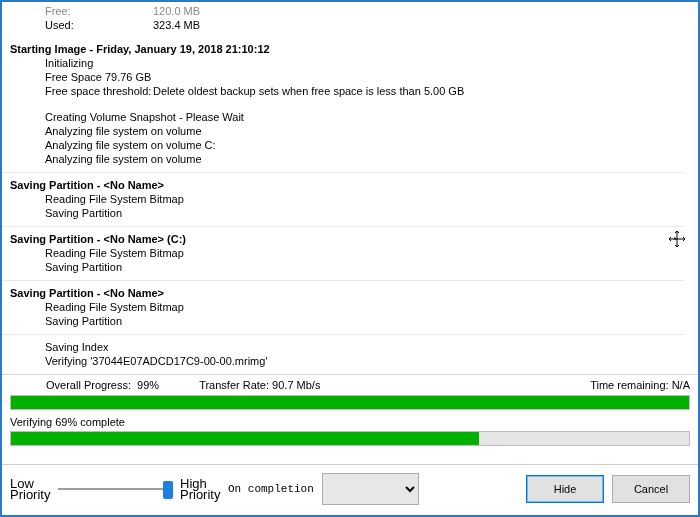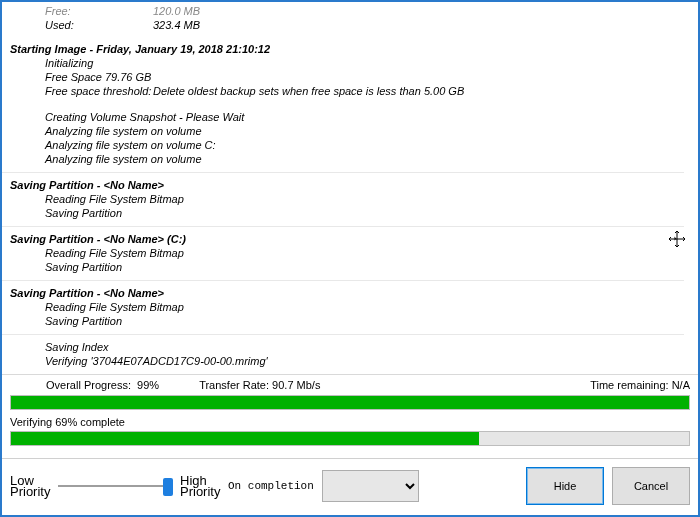--- a/index.html
+++ b/index.html
@@ -17,21 +17,20 @@
     border: 2px solid #2a7acc;
     display: flex; flex-direction: column;
     position: relative;
   }
   .log {
     flex: 0 0 auto;
     padding: 2px 22px 6px 8px;
     overflow: hidden;
     border-bottom: 1px solid #d9d9d9;
     background:#fff;
-    font-style:italic;
   }
   .log .row { line-height: 14px; white-space: pre; }
   .log .bold { font-weight: bold; }
   .log .ind1 { padding-left: 35px; }
   .log .kv { display:flex; }
   .log .kv .k { width: 108px; display:inline-block;}
   .log .sep { height: 2px; border-top:1px solid #e8e8e8; margin: 6px -8px 4px -8px; }
   .log .fade { color:#888; }
 
   .progress-section {
@@ -86,21 +85,21 @@
   select.oncomp {
     font: inherit;
     height: 21px;
     border:1px solid #adadad;
     background:#e7e7e7;
     padding: 15px 4px;
   }
   .spacer { flex:1 1 auto; }
   .btn {
     font: inherit;
-    height: 38px;
+    height: 28px;
     min-width: 78px;
     border:1px solid #adadad;
     background:#e1e1e1;
     padding: 2px 12px;
     cursor:pointer;
   }
   .btn.default {
     border:1px solid #0078d7;
     box-shadow: inset 0 0 0 1px #7ab9ec;
   }

